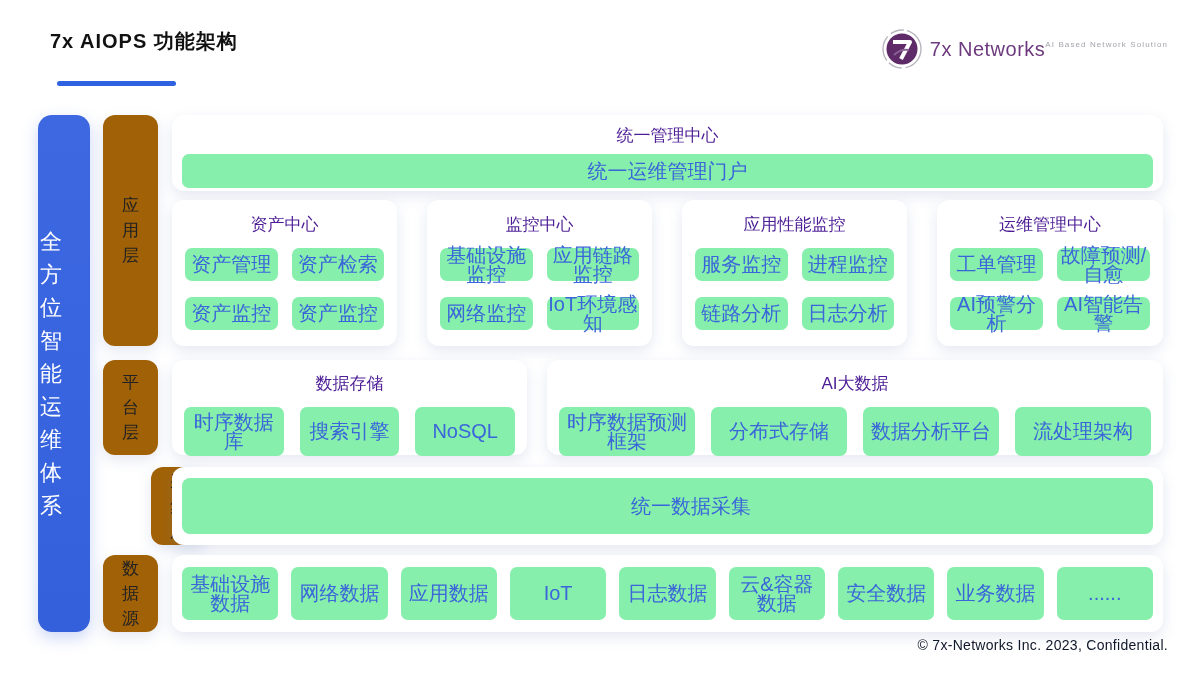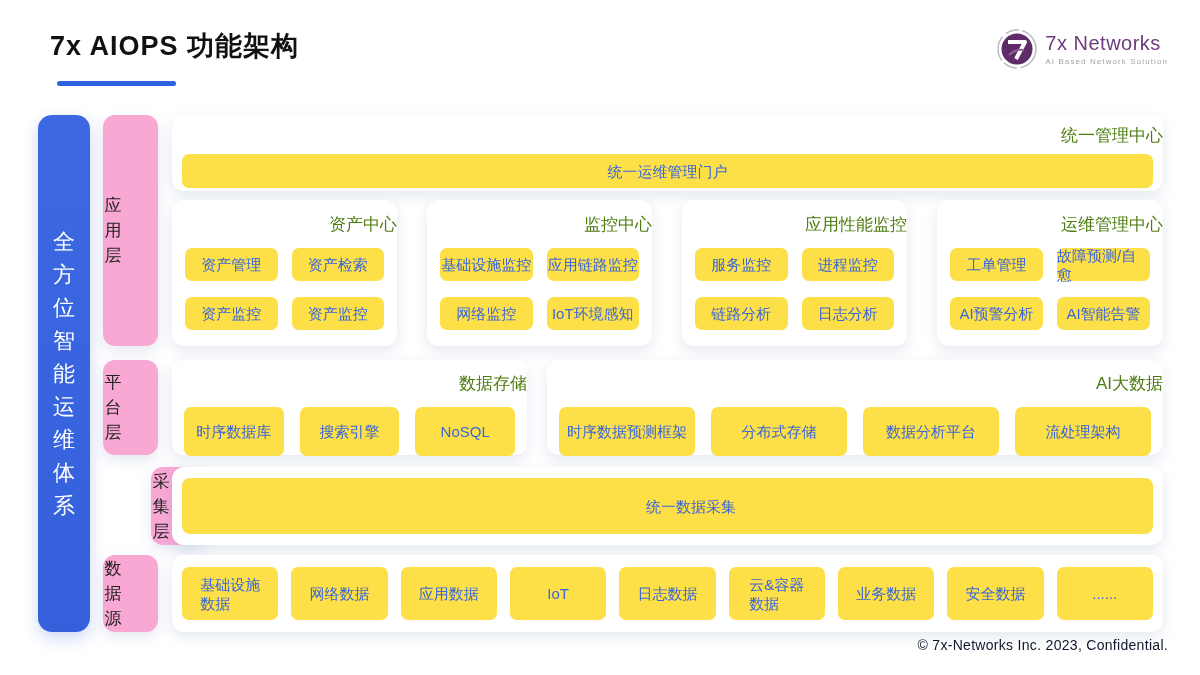--- a/index.html
+++ b/index.html
@@ -9,73 +9,73 @@
     background: #ffffff;
     position: relative;
     overflow: hidden;
     color: #1f1f1f;
   }
   .stage { position: absolute; inset: 0; }
 
   
   .page-title {
     position: absolute; left: 50px; top: 28px;
-    font-size: 27px; font-weight: bold; letter-spacing: 1px; color: #111; text-align: center;
+    font-size: 20px; font-weight: bold; letter-spacing: 1px; color: #111; text-align: center;
   }
   .title-underline {
     position: absolute; left: 57px; top: 81px; width: 119px; height: 5px;
     border-radius: 3px; background: #2e62e0;
   }
   .logo { position: absolute; right: 32px; top: 28px; display: flex; align-items: center; gap: 7px; }
   .logo-mark { width: 42px; height: 42px; }
-  .logo-texts { display: flex; flex-direction: column; }
+  .logo-texts { display: flex; flex-direction: row; }
   .logo-brand { font-size: 20px; color: #6d3a7d; letter-spacing: 0.5px; }
   .logo-tagline { font-size: 8px; color: #a3a3ad; letter-spacing: 1.1px; margin-top: 2px; }
 
   
   .blue-banner {
     position: absolute; left: 38px; top: 115px; width: 52px; height: 517px;
     background: linear-gradient(180deg, #3d68e2, #3460dc);
     border-radius: 14px;
-    display: flex; align-items: center; justify-content: center;
+    display: flex; align-items: center; 
     box-shadow: 0 6px 16px rgba(52,96,220,0.25);
   }
   .blue-banner .vchars {
     width: 26px; word-break: break-all; text-align: center;
     color: #ffffff; font-size: 22px; line-height: 33px; font-weight: 500;
   }
 
   
   .layer-card {
     position: absolute; left: 103px; width: 55px;
-    background: #f9a8d4; border-radius: 12px;
+    background: #a16207; border-radius: 12px;
     box-shadow: 0 5px 14px rgba(108,126,180,0.18);
-    display: flex; align-items: center; justify-content: flex-start;
+    display: flex; align-items: center; justify-content: center;
   }
   .layer-card .vchars {
     width: 20px; word-break: break-all; text-align: center;
     font-size: 17px; line-height: 25px; color: #222; font-weight: 500;
   }
   .layer-app      { top: 115px; height: 231px; }
   .layer-platform { top: 360px; height: 95px; }
   .layer-collect  { top: 467px; height: 78px; margin-left: 48px; }
   .layer-source   { top: 555px; height: 77px; }
 
   
   .card {
     position: absolute; background: #ffffff; border-radius: 12px;
     box-shadow: 0 5px 14px rgba(108,126,180,0.18);
   }
   .card-title {
-    text-align: right; font-size: 17px; font-weight: 500; color: #4d7c0f;
+    text-align: center; font-size: 17px; font-weight: 500; color: #4c1d95;
   }
   .btn {
-    background: #fde047; color: #3a66d9; border-radius: 7px;
+    background: #86efac; color: #3a66d9; border-radius: 7px;
     display: flex; align-items: center; justify-content: center;
-    font-size: 15px; white-space: pre-line; line-height: 19px;
+    font-size: 20px; white-space: pre-line; text-align: center; line-height: 19px;
     cursor: default;
   }
 
   
   .row-mgmt { left: 172px; top: 115px; width: 991px; height: 76px; }
   .row-mgmt .card-title { margin-top: 9px; }
   .row-mgmt .btn-row { display: flex; gap: 32px; padding: 7px 10px 0 10px; }
   .row-mgmt .btn { flex: 1; height: 34px; }
 
   
@@ -225,21 +225,21 @@
   <div class="card row-sources">
     <div class="btn-row">
       <div class="btn">基础设施
 数据</div>
       <div class="btn">网络数据</div>
       <div class="btn">应用数据</div>
       <div class="btn">IoT</div>
       <div class="btn">日志数据</div>
       <div class="btn">云&amp;容器
 数据</div>
+      <div class="btn">安全数据</div>
       <div class="btn">业务数据</div>
-      <div class="btn">安全数据</div>
       <div class="btn">......</div>
     </div>
   </div>
 
   <div class="footer-note">© 7x-Networks Inc. 2023, Confidential.</div>
 
 </div>
 
 </body></html>

